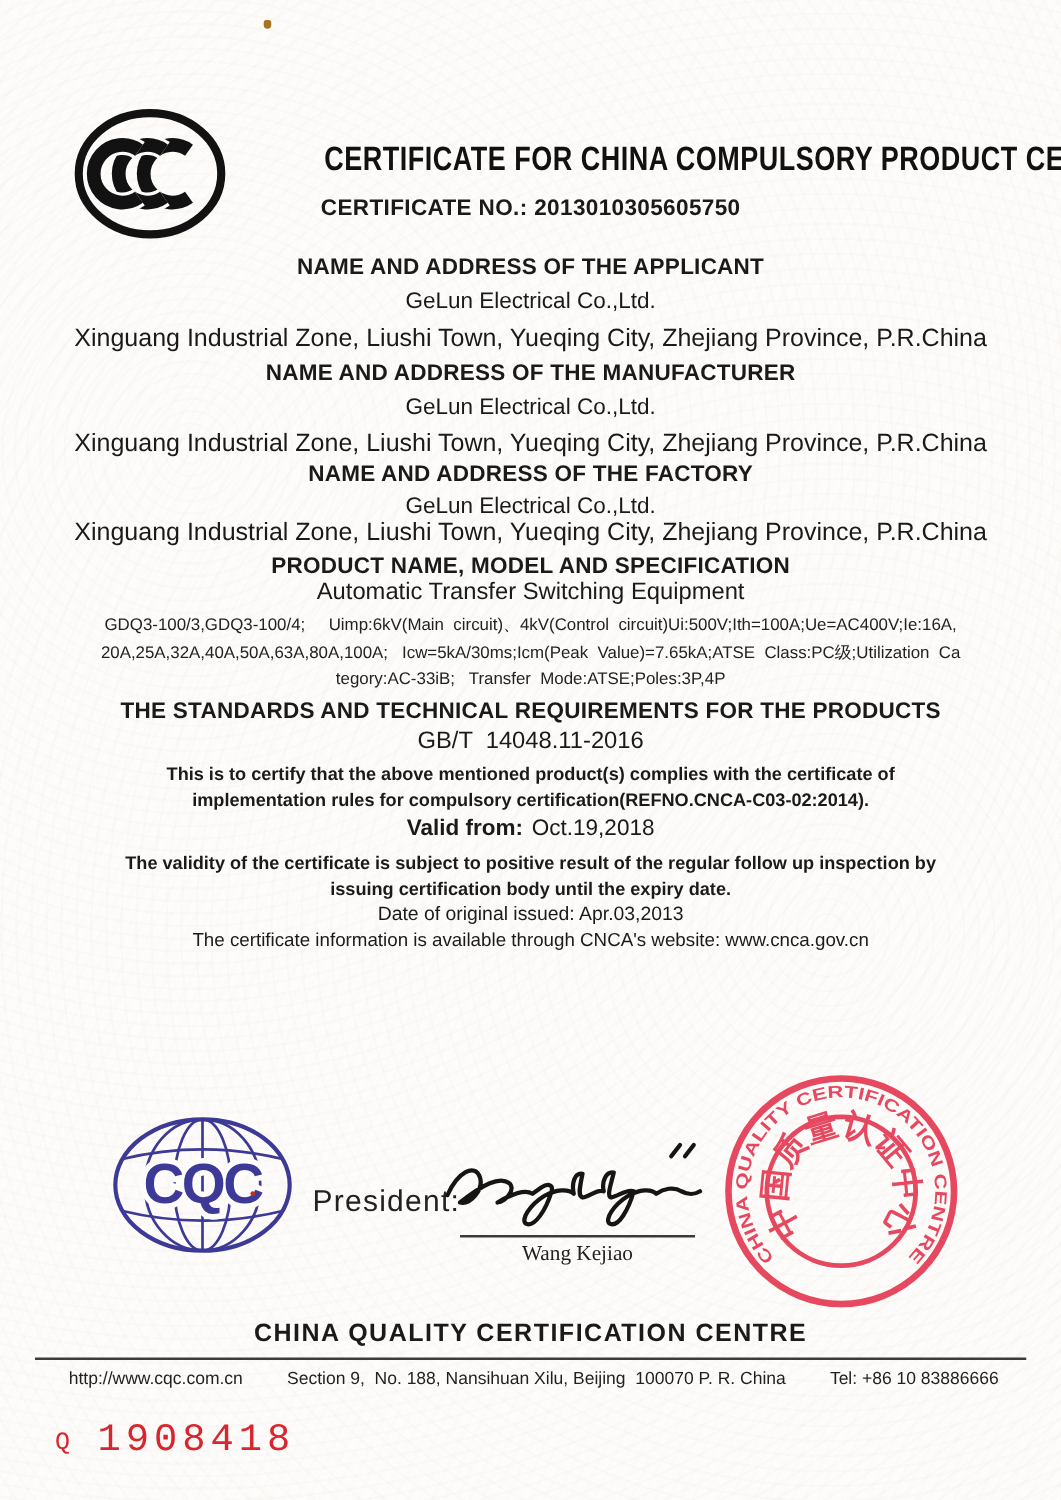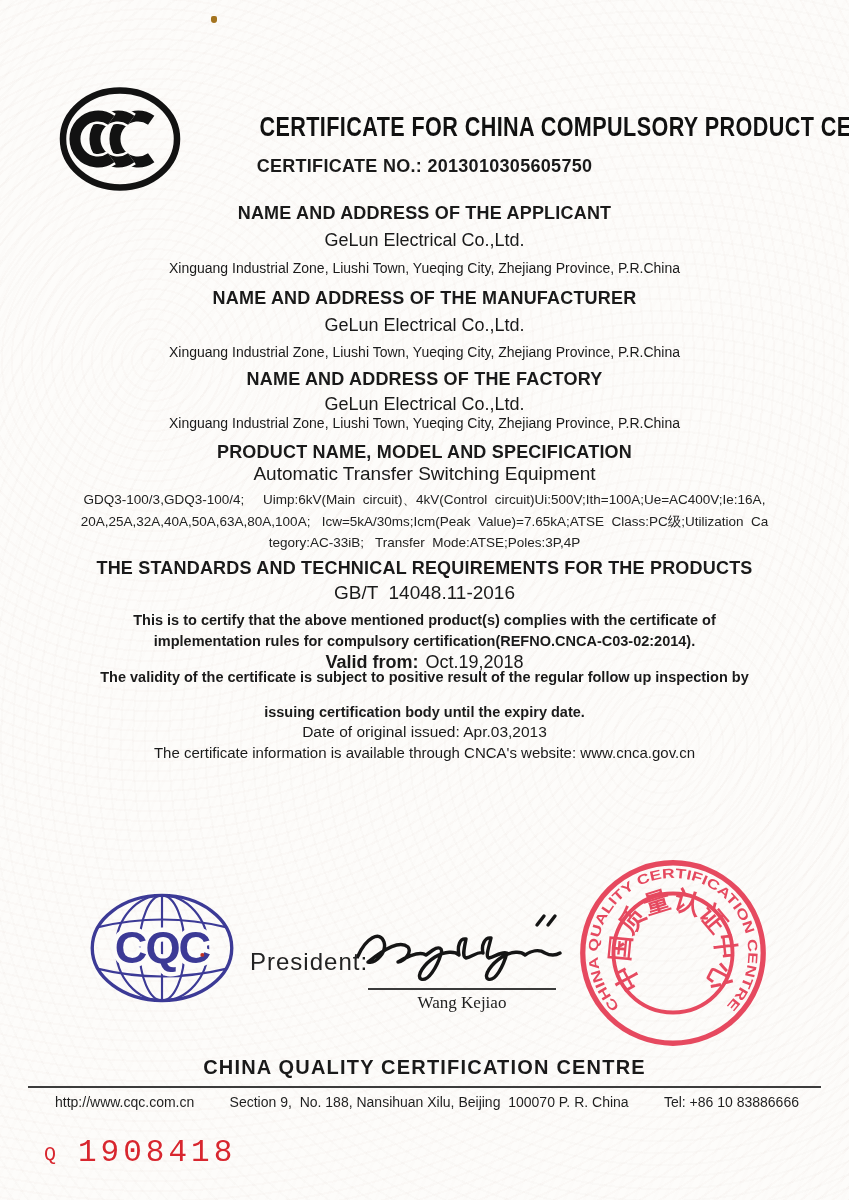--- a/index.html
+++ b/index.html
@@ -18,21 +18,21 @@
   .cw { left:0; width:100%; text-align:center; }
   .speck { width:6px; height:7px; background:#a4741f; border-radius:2px 2px 3px 3px; }
   .title-band { left:168px; right:12px; text-align:center; white-space:nowrap; }
   .title-inner {
     display:inline-block; transform:scaleX(0.80); transform-origin:center;
     font-size:27px; font-weight:700; letter-spacing:0.5px; color:#111;
   }
   .certno { font-size:18px; font-weight:700; letter-spacing:0.3px; }
   .h-sec { font-size:18px; font-weight:700; letter-spacing:0.2px; }
   .name-line { font-size:18px; font-weight:400; }
-  .addr-line { font-size:14px; font-weight:400; }
+  .addr-line { font-size:20px; font-weight:400; }
   .prod-name { font-size:19px; font-weight:400; }
   .spec { font-size:13.5px; line-height:21.5px; white-space:pre; color:#222; }
   .std-val { font-size:19px; white-space:pre; }
   .certify { font-size:14.5px; font-weight:700; line-height:21px; }
   .valid-row { display:flex; justify-content:center; gap:68px; font-size:18px; }
   .valid-row .lbl { font-weight:700; margin-right:7px; }
   .note { font-size:14.5px; font-weight:700; line-height:21px; }
   .plain15 { font-size:15.5px; }
   .plain14 { font-size:15px; }
   .president { font-size:24px; font-weight:400; letter-spacing:1px; color:#222; }
@@ -95,21 +95,21 @@
   <div class="abs cw h-sec" style="top:558px;">THE STANDARDS AND TECHNICAL REQUIREMENTS FOR THE PRODUCTS</div>
   <div class="abs cw std-val" style="top:582px;">GB/T  14048.11-2016</div>
 
   <div class="abs cw certify" style="top:610px;">This is to certify that the above mentioned product(s) complies with the certificate of</div>
   <div class="abs cw certify" style="top:631px;">implementation rules for compulsory certification(REFNO.CNCA-C03-02:2014).</div>
 
   <div class="abs cw valid-row" style="top:652px;">
     <span><span class="lbl">Valid from:</span><span>Oct.19,2018</span></span>
   </div>
 
-  <div class="abs cw note" style="top:667px;">The validity of the certificate is subject to positive result of the regular follow up inspection by</div>
+  <div class="abs cw note" style="top:681px;">The validity of the certificate is subject to positive result of the regular follow up inspection by</div>
   <div class="abs cw note" style="top:702px;">issuing certification body until the expiry date.</div>
   <div class="abs cw plain15" style="top:723px;">Date of original issued: Apr.03,2013</div>
   <div class="abs cw plain14" style="top:744px;">The certificate information is available through CNCA's website: www.cnca.gov.cn</div>
 
   <div class="abs" style="left:88px; top:892px;">
     <svg width="148" height="112" viewBox="0 0 150 114">
       <g fill="none" stroke="#3c3a96" stroke-width="2.6">
         <ellipse cx="75" cy="57" rx="71" ry="53.5" stroke-width="3.4"></ellipse>
         <ellipse cx="75" cy="57" rx="47" ry="53.5" stroke-width="2.2"></ellipse>
         <ellipse cx="75" cy="57" rx="23" ry="53.5" stroke-width="2.2"></ellipse>

